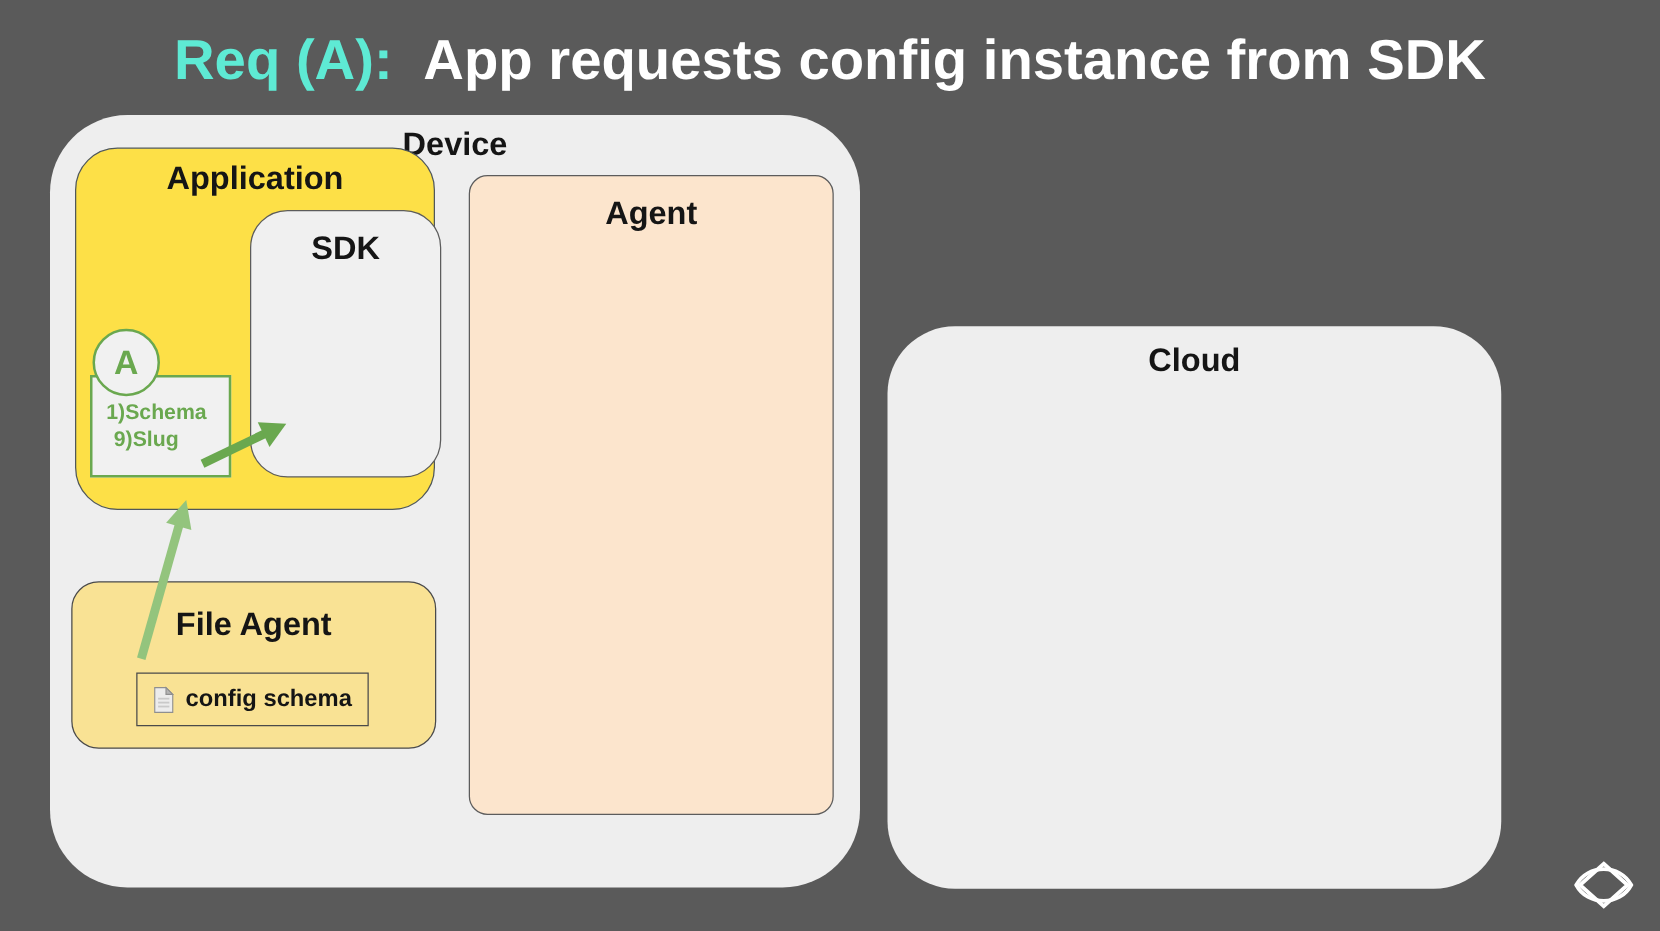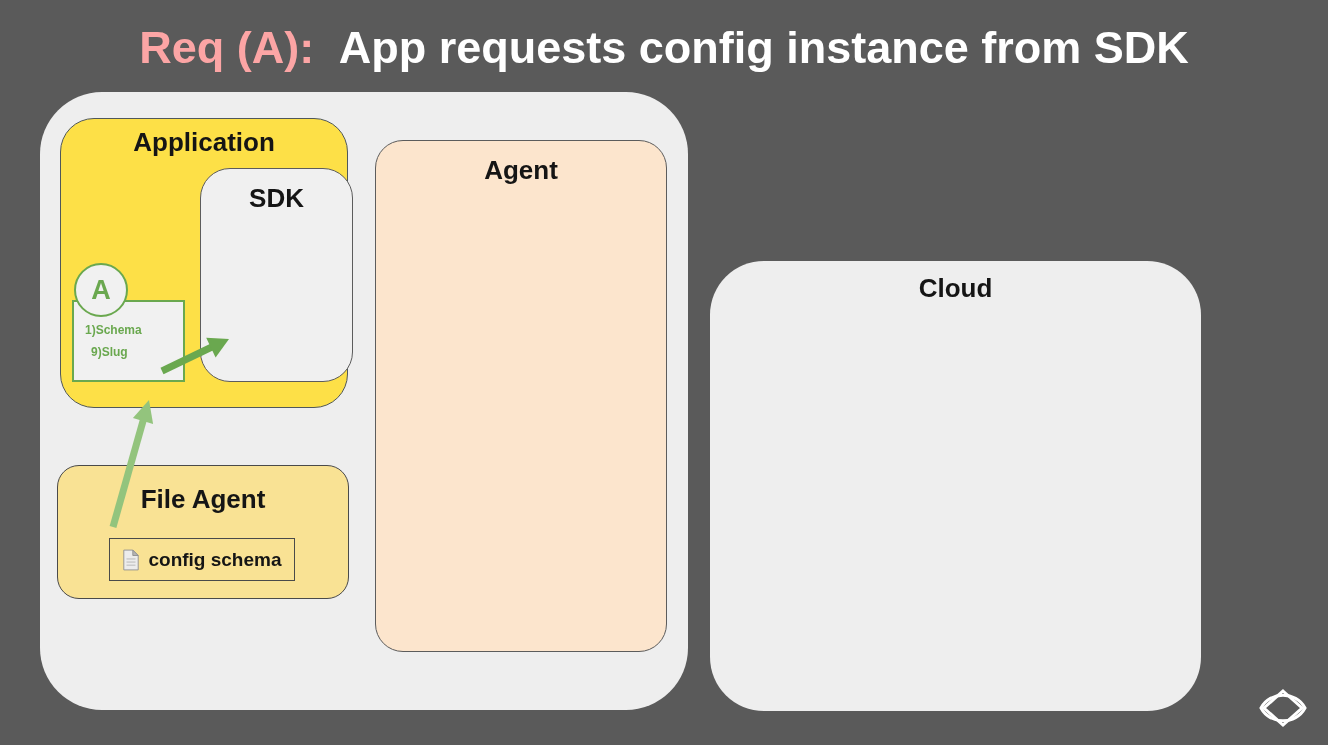--- a/index.html
+++ b/index.html
@@ -8,21 +8,21 @@
     background:#5a5a5a;
     font-family:"Liberation Sans", sans-serif;
   }
   .slide { position:relative; width:1328px; height:745px; }
 
   
   .title {
     position:absolute; top:22px; left:0; width:100%;
     text-align:center; font-size:45px; font-weight:bold; white-space:nowrap;
   }
-  .title .prefix { color:#fca5a5; }
+  .title .prefix { color:#5eead4; }
   .title .rest { color:#ffffff; margin-left:12px;text-align:right; }
 
   
   .box-label {
     position:absolute; left:0; width:100%; text-align:center;
     font-size:26px; font-weight:bold; color:#151515;
   }
 
   
   .device {
@@ -41,21 +41,21 @@
   
   .sdk {
     position:absolute; left:139px; top:49px; width:127px; height:212px;
     background:#f0f0f0; border:1.5px solid #5c5c5c; border-radius:30px;padding-left:24px;
   }
   .sdk > .box-label { top:14px; }
 
   
   .agent {
     position:absolute; left:335px; top:48px; width:290px; height:510px;
-    background:#fce5cd; border:1.5px solid #5c5c5c; border-radius:28px;
+    background:#fce5cd; border:1.5px solid #5c5c5c; border-radius:15px;
   }
   .agent > .box-label { top:14px; }
 
   
   .file-system {
     position:absolute; left:17px; top:373px; width:290px; height:132px;
     background:#f9e294; border:1.5px solid #4a4a4a; border-radius:22px;
   }
   .file-system > .box-label { top:18px; font-size:26px; }
   .config-file {
@@ -65,21 +65,21 @@
   }
   .config-file .file-label { font-size:19px; font-weight:bold; color:#151515; }
 
   
   .params-box {
     position:absolute; left:72px; top:300px; width:113px; height:82px;
     background:#f1f1f1; border:2px solid #6aa84f; box-sizing:border-box;
     z-index:3; padding-top:17px; padding-left:11px;
   }
   .params-box .param-line {
-    font-size:12px; font-weight:bold; color:#6aa84f; line-height:22px;
+    font-size:17px; font-weight:bold; color:#6aa84f; line-height:22px;
   }
   .params-box .param-line.second { margin-left:6px; }
   .step-circle {
     position:absolute; left:74px; top:263px; width:54px; height:54px;
     border-radius:50%; background:#f1f1f1; border:2px solid #6aa84f;
     box-sizing:border-box; z-index:4;
     display:flex; align-items:center; justify-content:center;
     font-size:27px; font-weight:bold; color:#6aa84f;
   }
 
@@ -105,20 +105,21 @@
 <body>
 
 <div class="slide">
 
   <div class="title">
     <span class="prefix">Req (A):</span>
     <span class="rest">App requests config instance from SDK</span>
   </div>
 
   <div class="device">
+    <div class="box-label">Device</div>
 
     <div class="application">
       <div class="box-label">Application</div>
 
       <div class="sdk">
         <div class="box-label">SDK</div>
       </div>
     </div>
 
     <div class="agent">

